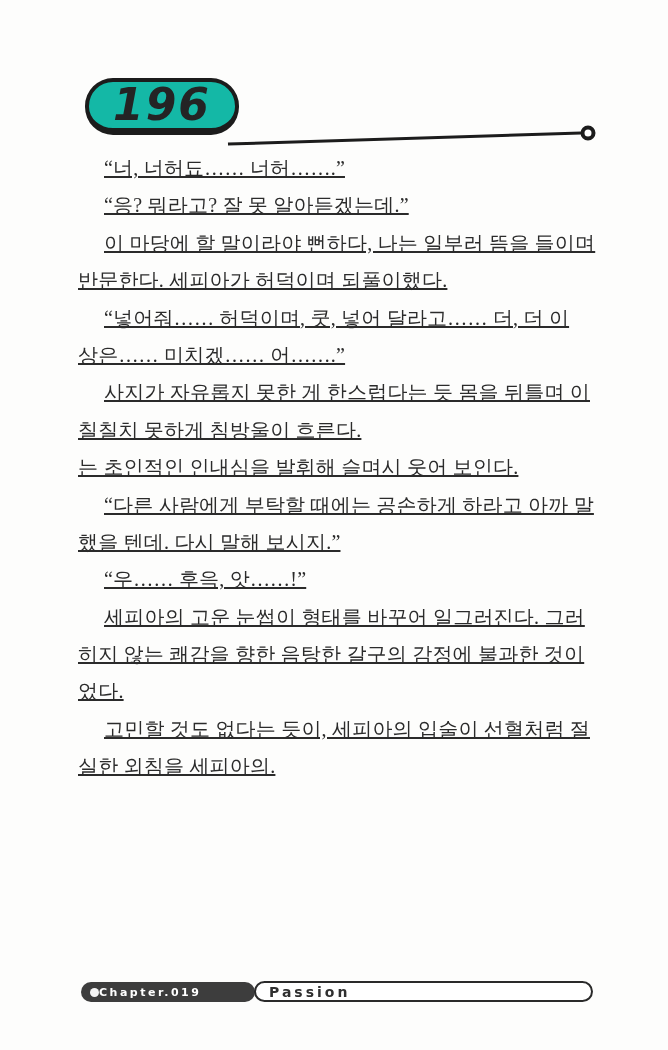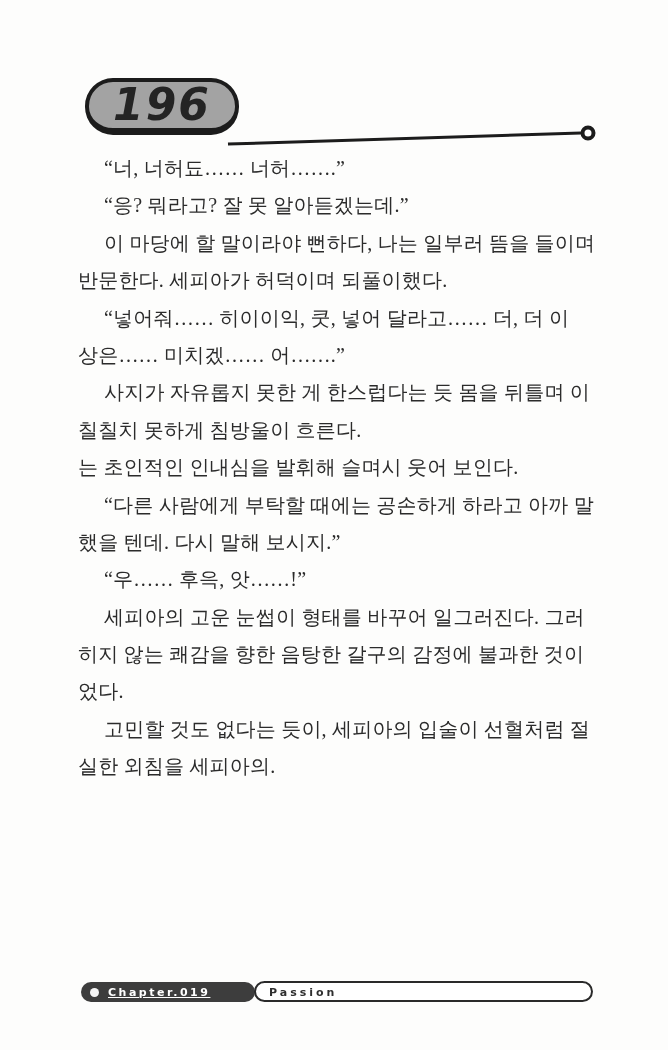--- a/index.html
+++ b/index.html
@@ -14,21 +14,21 @@
   
   .header-svg {
     position: absolute;
     left: 0; top: 0;
     z-index: 1;
   }
   .page-badge {
     position: absolute;
     left: 85px; top: 78px;
     width: 146px; height: 46px;
-    background: #a3a3a3;
+    background: #14b8a6;
     border: 4px solid #1c1c1c;
     border-bottom-width: 7px;
     border-radius: 28px;
     display: flex; align-items: center; justify-content: center;
     z-index: 2;
   }
   .page-number {
     font-family: "DejaVu Sans", sans-serif;
     font-style: italic;
     font-weight: bold;
@@ -44,20 +44,21 @@
     width: 524px;
     font-size: 20px;
     color: #2b2b2b;
     z-index: 2;
   }
   .line {
     height: 37.4px;
     line-height: 37.4px;
     white-space: nowrap;
     letter-spacing: 0.2px;
+    text-decoration: underline;
   }
   .line.indent { padding-left: 26px; }
   
   .chapter-pill {
     position: absolute;
     left: 81px; top: 982px;
     width: 174px; height: 20px;
     background: #3d3d3d;
     border-radius: 10px;
     display: flex; align-items: center;
@@ -69,38 +70,36 @@
     background: #f5f5f5;
     margin-left: 9px;
     flex: 0 0 auto;
   }
   .chapter-label {
     font-family: "DejaVu Sans", "Liberation Sans", sans-serif;
     font-weight: bold;
     font-size: 11px;
     letter-spacing: 2.5px;
     color: #ffffff;
-    margin-left: 9px;
     padding-top: 1px;
-    text-decoration: underline;
   }
   .section-pill {
     position: absolute;
     left: 254px; top: 981px;
     width: 335px; height: 17px;
     background: #ffffff;
     border: 2px solid #2a2a2a;
     border-radius: 11px;
     display: flex; align-items: center;
     z-index: 2;
   }
   .section-label {
     font-family: "DejaVu Sans", "Liberation Sans", sans-serif;
     font-weight: bold;
-    font-size: 11px;
+    font-size: 14px;
     letter-spacing: 3px;
     color: #2f2f2f;
     margin-left: 13px;
     padding-top: 1px;
   }
 </style>
 </head>
 <body>
 
 <div class="page">
@@ -112,21 +111,21 @@
 
   <div class="page-badge">
     <span class="page-number">196</span>
   </div>
 
   <div class="text-block">
       <div class="line indent">“너, 너허됴…… 너허…….”</div>
       <div class="line indent">“응? 뭐라고? 잘 못 알아듣겠는데.”</div>
       <div class="line indent">이 마당에 할 말이라야 뻔하다, 나는 일부러 뜸을 들이며</div>
       <div class="line">반문한다. 세피아가 허덕이며 되풀이했다.</div>
-      <div class="line indent">“넣어줘…… 히이이익, 쿳, 넣어 달라고…… 더, 더 이</div>
+      <div class="line indent">“넣어줘…… 허덕이며, 쿳, 넣어 달라고…… 더, 더 이</div>
       <div class="line">상은…… 미치겠…… 어…….”</div>
       <div class="line indent">사지가 자유롭지 못한 게 한스럽다는 듯 몸을 뒤틀며 이</div>
       <div class="line">칠칠치 못하게 침방울이 흐른다.</div>
       <div class="line">는 초인적인 인내심을 발휘해 슬며시 웃어 보인다.</div>
       <div class="line indent">“다른 사람에게 부탁할 때에는 공손하게 하라고 아까 말</div>
       <div class="line">했을 텐데. 다시 말해 보시지.”</div>
       <div class="line indent">“우…… 후윽, 앗……!”</div>
       <div class="line indent">세피아의 고운 눈썹이 형태를 바꾸어 일그러진다. 그러</div>
       <div class="line">히지 않는 쾌감을 향한 음탕한 갈구의 감정에 불과한 것이</div>
       <div class="line">었다.</div>

